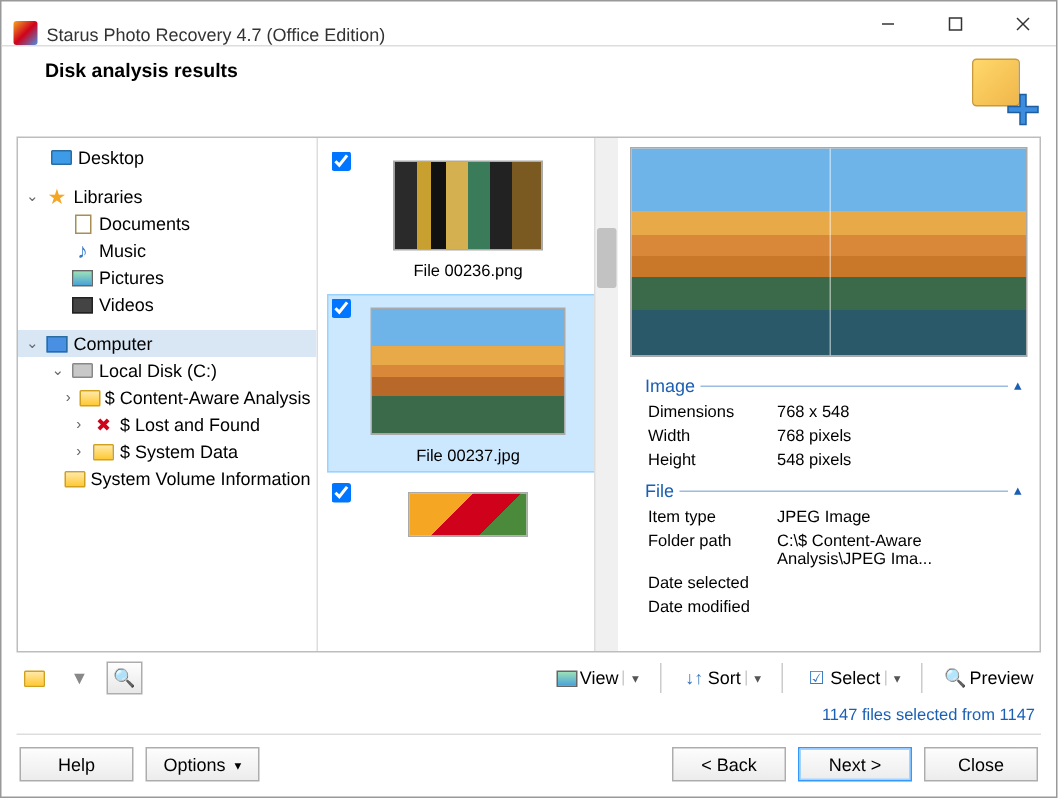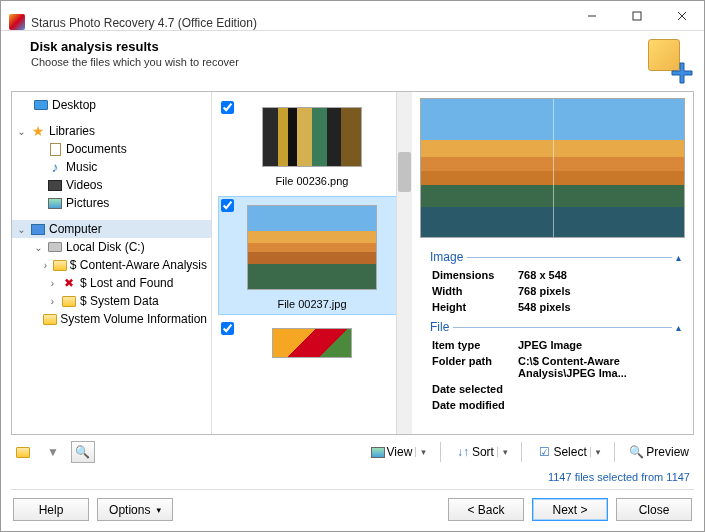--- a/index.html
+++ b/index.html
@@ -58,21 +58,21 @@
 .scroll-thumb { position: absolute; left: 1px; right: 1px; top: 60px; height: 40px; background: #c2c2c2; border-radius: 2px; }
 
 
 .preview { flex: 1; padding: 6px 8px; overflow: hidden; display: flex; flex-direction: column; }
 .preview-img { width: 100%; height: 140px; border: 1px solid #aaa; background: linear-gradient(180deg,#6fb4e8 0 30%,#e8a948 30% 42%,#d88838 42% 52%,#c87828 52% 62%,#3a6a4a 62% 78%,#2a5a6a 78% 100%); position: relative; margin-bottom: 8px; flex-shrink: 0; }
 .preview-img::after { content:""; position:absolute; left:50%; top:0; bottom:0; width:1px; background:rgba(255,255,255,.5); }
 .group-hdr { display: flex; align-items: center; color: #1b5fb4; margin: 4px 0 2px 0; }
 .group-hdr .label { padding: 0 4px 0 10px; }
 .group-hdr .line { flex: 1; height: 1px; background: #9cbce0; }
 .group-hdr .arrow { color: #1b5fb4; padding: 0 4px; font-size: 10px; }
-.prop-table { width: 100%; font-weight: bold; }
+.prop-table { width: 100%; }
 .prop-table td { padding: 1px 4px; font-size: 11px; vertical-align: top; }
 .prop-table td:first-child { width: 90px; padding-left: 10px; }
 
 
 .toolbar { display: flex; align-items: center; padding: 6px 10px 4px 10px; gap: 6px; }
 .tbtn { width: 24px; height: 22px; border: 1px solid #adadad; background: linear-gradient(#fefefe,#e8e8e8); display: inline-flex; align-items: center; justify-content: center; font-size: 12px; }
 .tbtn.flat { border-color: transparent; background: transparent; }
 .tgroup { display: inline-flex; align-items: center; border: 1px solid transparent; padding: 1px 4px; gap: 1px; height: 22px; }
 .tgroup .caret { font-size: 9px; color: #555; border-left: 1px solid #ccc; padding-left: 5px; margin-left: 2px; }
 .tgroup .ico { width: 16px; height: 16px; display: inline-flex; align-items: center; justify-content: center; }
@@ -109,21 +109,20 @@
     <svg width="10" height="10">
         <line x1="1" y1="1" x2="9" y2="9" stroke="currentColor" stroke-width="1"></line>
         <line x1="9" y1="1" x2="1" y2="9" stroke="currentColor" stroke-width="1"></line>
       </svg>
   </div>
 </div>
 
 <div class="header-area">
   <div class="header-text">
     <div class="header-title">Disk analysis results</div>
-    <div class="header-sub">Choose the files which you wish to recover</div>
   </div>
   <div class="header-icon">
     <div class="sun"></div>
     <div class="plus"><svg viewBox="0 0 24 24">
           <path d="M10 2h4v8h8v4h-8v8h-4v-8H2v-4h8z" fill="#3c8de0" stroke="#1d5da0" stroke-width="1"></path>
         </svg></div>
   </div>
 </div>
 
 <div class="main">
@@ -150,30 +149,30 @@
       <span class="tree-label">Documents</span>
     </div>
     <div class="tree-row">
       <span class="tree-spacer" style="width:28px"></span>
       <span class="tree-icon icon-music">♪</span>
       <span class="tree-label">Music</span>
     </div>
     <div class="tree-row">
       <span class="tree-spacer" style="width:28px"></span>
       <span class="tree-icon">
+          <span class="icon-pic"></span>
+        </span>
+      <span class="tree-label">Pictures</span>
+    </div>
+    <div class="tree-row">
+      <span class="tree-spacer" style="width:28px"></span>
+      <span class="tree-icon">
           <span class="icon-vid"></span>
         </span>
       <span class="tree-label">Videos</span>
-    </div>
-    <div class="tree-row">
-      <span class="tree-spacer" style="width:28px"></span>
-      <span class="tree-icon">
-          <span class="icon-pic"></span>
-        </span>
-      <span class="tree-label">Pictures</span>
     </div>
     <div style="height:8px"></div>
     <div class="tree-row selected">
       <span class="tree-toggle">⌄</span>
       <span class="tree-icon">
           <span class="icon-pc"></span>
         </span>
       <span class="tree-label">Computer</span>
     </div>
     <div class="tree-row">

